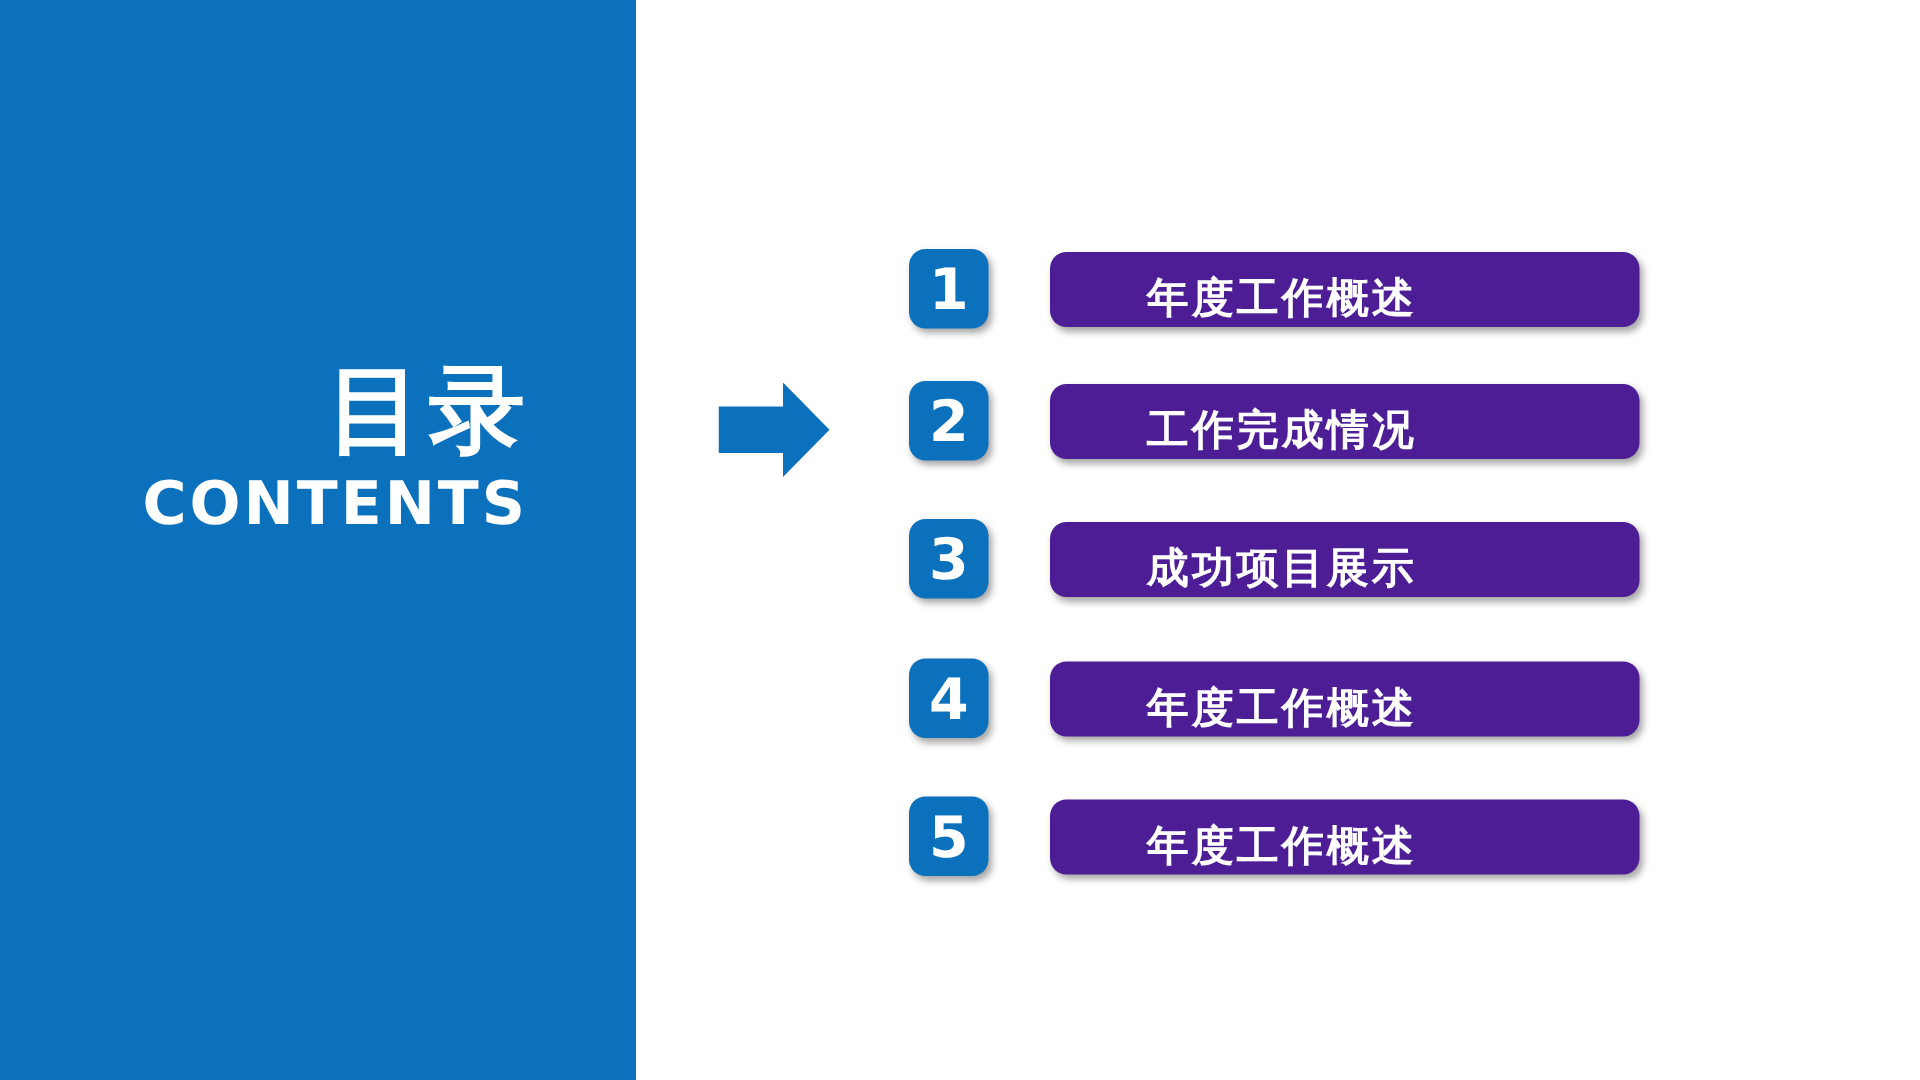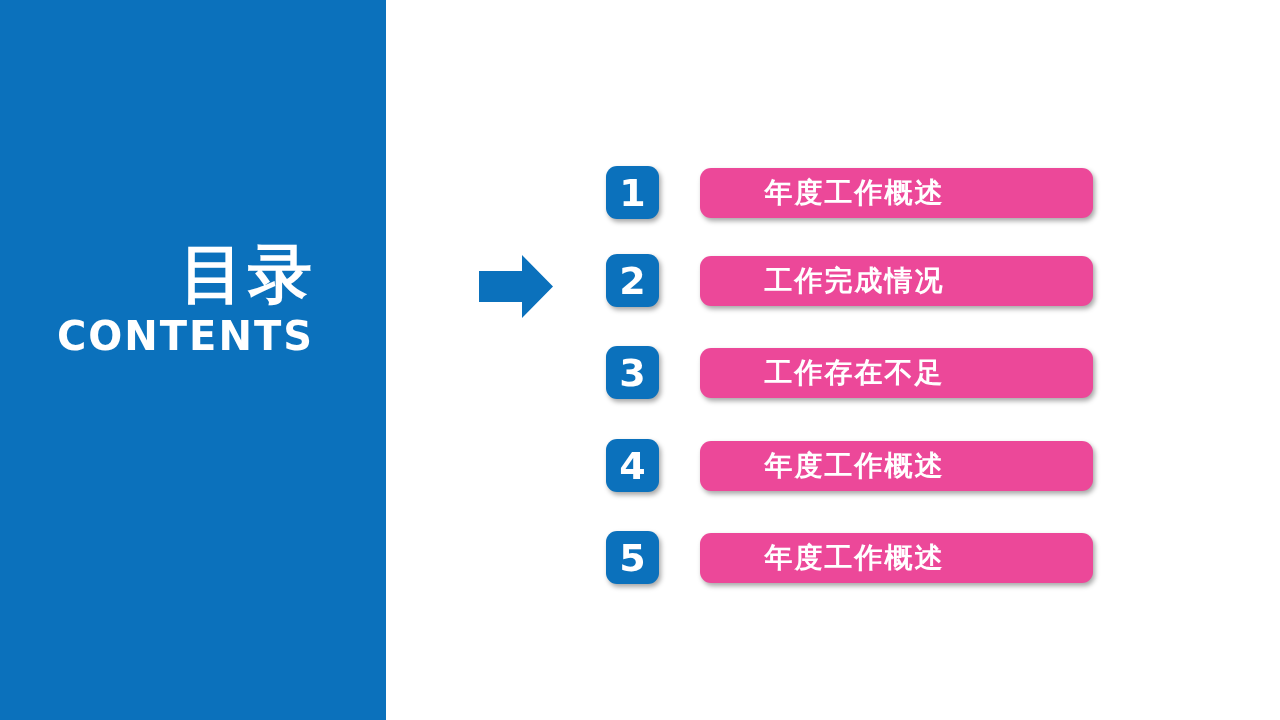--- a/index.html
+++ b/index.html
@@ -12,21 +12,21 @@
   .slide {
     position: relative;
     width: 1280px;
     height: 720px;
     background: #ffffff;
   }
   
   .left-panel {
     position: absolute;
     left: 0; top: 0;
-    width: 386px; height: 720px;
+    width: 424px; height: 720px;
     background: #0b71bc;
   }
   .title-block {
     position: absolute;
     top: 240px;
     right: 74px;
     text-align: right;
     color: #ffffff;
   }
   .title-zh {
@@ -75,24 +75,24 @@
     font-weight: 600;
     display: flex;
     align-items: center;
     justify-content: center;
     box-shadow: 2px 3px 5px rgba(0,0,0,0.35);
     flex: 0 0 auto;
   }
   .item-bar {
     margin-left: 41px;
     width: 393px; height: 50px;
-    background: #ec4899;
+    background: #4c1d95;
     border-radius: 11px;
     display: flex;
-    align-items: center;
+    align-items: flex-end;
     justify-content: center;
     padding-right: 84px;
     box-shadow: 2px 3px 5px rgba(0,0,0,0.35);
     flex: 0 0 auto;
   }
   .item-label {
     color: #ffffff;
     font-size: 28px;
     font-weight: 700;
     letter-spacing: 2px;
@@ -127,21 +127,21 @@
   <div class="toc-row row-1">
     <div class="num-badge">2</div>
     <div class="item-bar">
       <span class="item-label">工作完成情况</span>
     </div>
   </div>
 
   <div class="toc-row row-2">
     <div class="num-badge">3</div>
     <div class="item-bar">
-      <span class="item-label">工作存在不足</span>
+      <span class="item-label">成功项目展示</span>
     </div>
   </div>
 
   <div class="toc-row row-3">
     <div class="num-badge">4</div>
     <div class="item-bar">
       <span class="item-label">年度工作概述</span>
     </div>
   </div>
 

